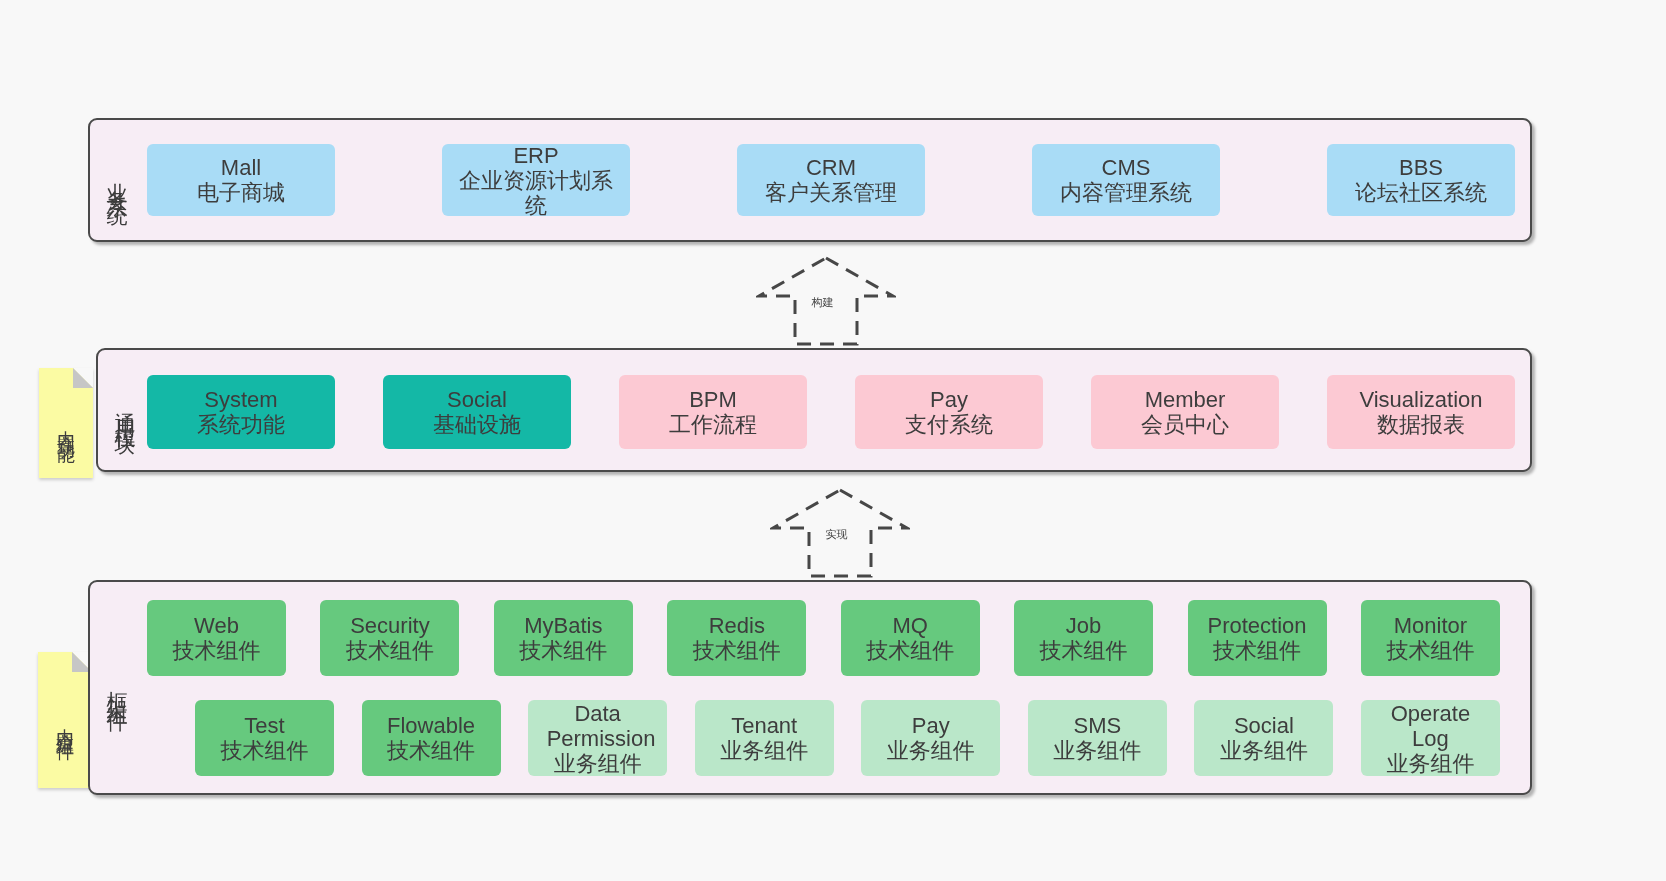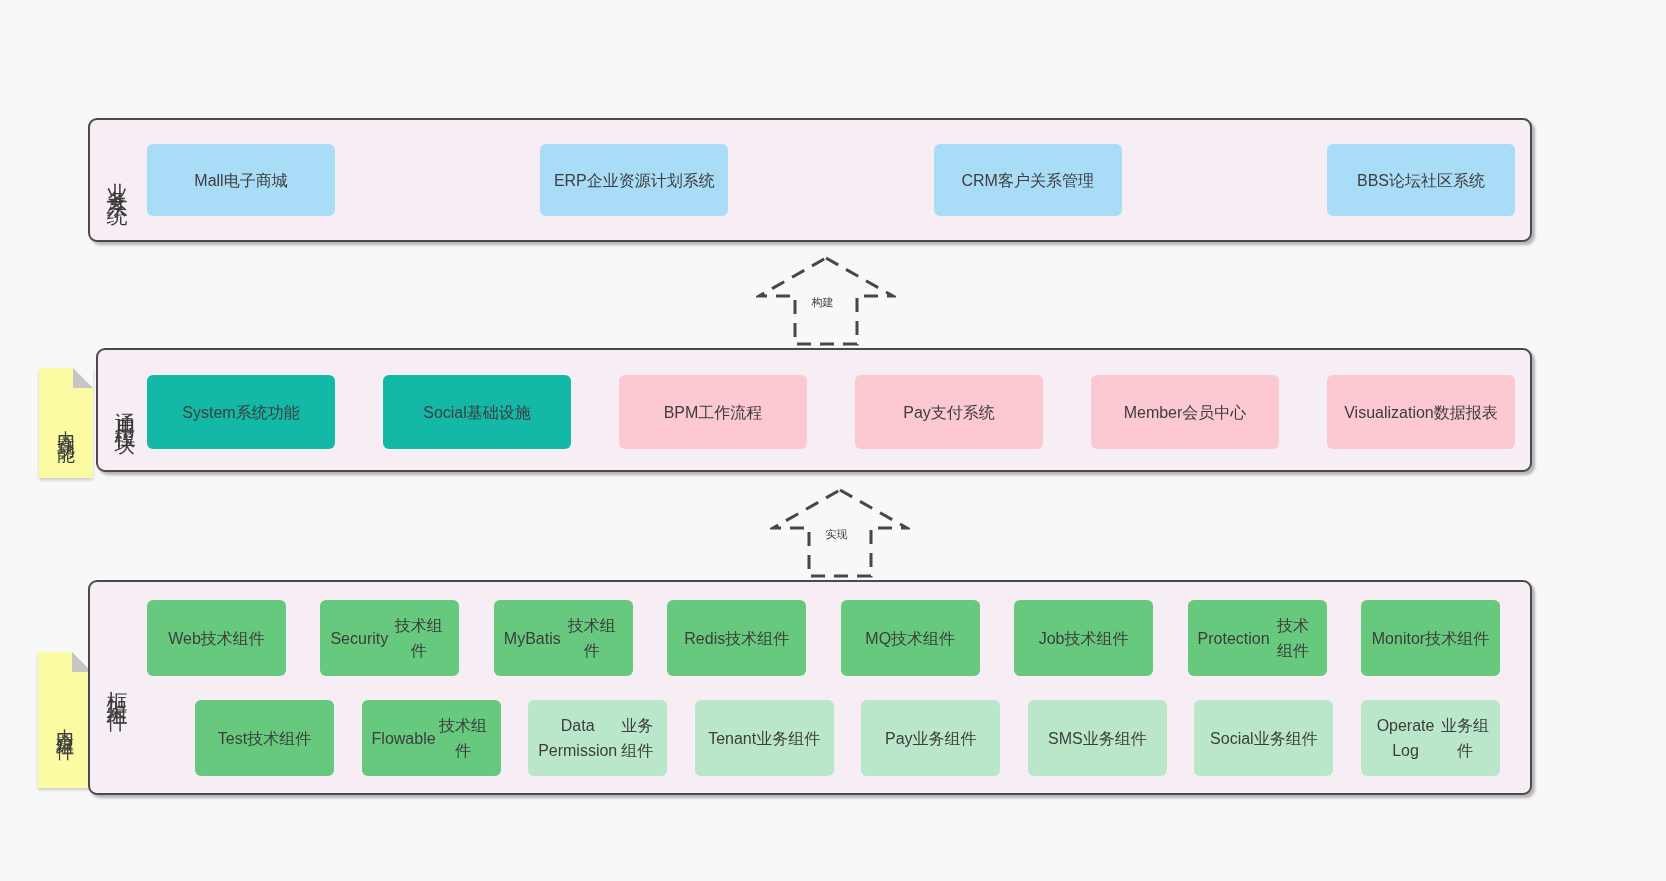--- a/index.html
+++ b/index.html
@@ -36,22 +36,22 @@
     position:absolute; display:flex; justify-content:space-between;
   }
   #panel-business .row { left:57px; right:15px; top:24px; height:72px; }
   #panel-modules  .row { left:49px; right:15px; top:25px; height:74px; }
   #panel-components .row1 { left:57px; right:30px; top:18px;  height:76px; }
   #panel-components .row2 { left:57px; right:30px; top:118px; height:76px;margin-left:48px; }
 
   
   .box {
     border-radius:6px;
-    display:flex; justify-content:center; align-items:center;
-    text-align:center; font-size:16px; line-height:25px;
+    display:flex; flex-direction:column; justify-content:center; align-items:center;
+    text-align:center; font-size:22px; line-height:25px;
     box-sizing:border-box; padding:0 10px;
     color:#3d3d3d;
   }
   .w188 { width:188px; }
   .w139 { width:139px; }
   .blue   { background:#a9dcf6; }
   .red    { background:#14b8a6; }
   .pink   { background:#fcc9d3; }
   .green  { background:#66c97e; }
   .lgreen { background:#bae7c9; }
@@ -96,20 +96,24 @@
     </div>
     <div class="box blue w188">
       <span class="t">ERP</span>
       <span class="s">企业资源计划系统</span>
     </div>
     <div class="box blue w188">
       <span class="t">CRM</span>
       <span class="s">客户关系管理</span>
     </div>
     <div class="box blue w188">
+      <span class="t">CMS</span>
+      <span class="s">内容管理系统</span>
+    </div>
+    <div class="box blue w188">
       <span class="t">BBS</span>
       <span class="s">论坛社区系统</span>
     </div>
   </div>
 </div>
 
 <div class="arrow" id="arrow-build">
   <svg width="140" height="92" viewBox="0 0 140 92">
     <polygon points="70,3 137,41 101,41 101,89 39,89 39,41 3,41" fill="none" stroke="#474747" stroke-width="3" stroke-dasharray="14 9"></polygon>
   </svg>

